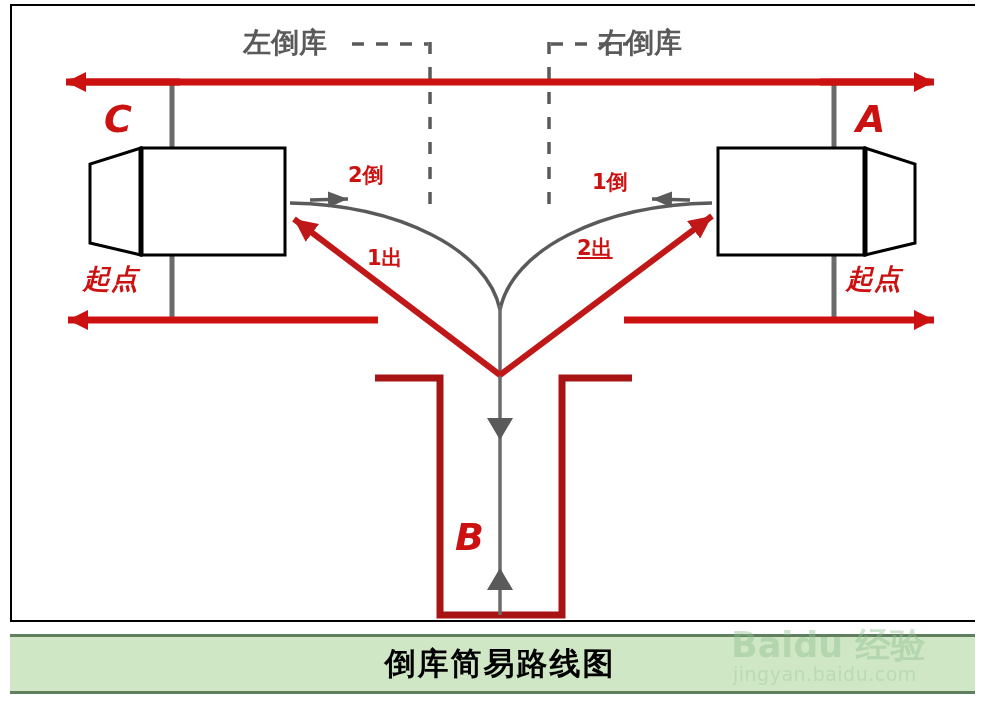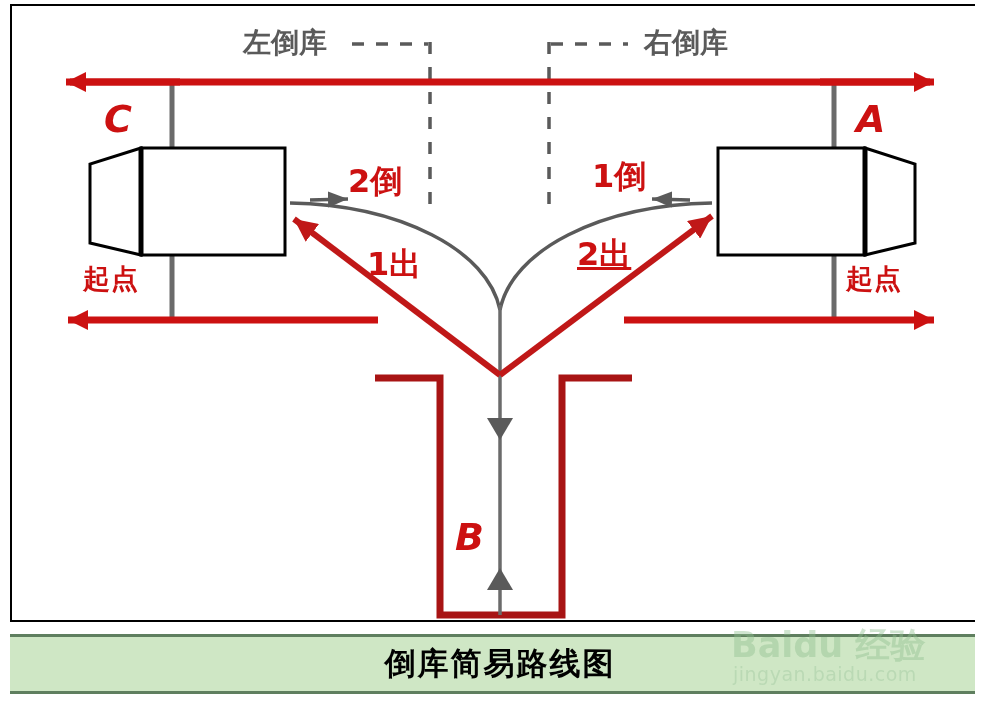--- a/index.html
+++ b/index.html
@@ -40,23 +40,24 @@
     position: absolute;
     color: #cc1111;
     font-weight: bold;
     white-space: nowrap;
     line-height: 1;
     font-family: "DejaVu Sans", "Liberation Sans", sans-serif;
   }
   .lbl-cn {
     font-size: 27px;
     letter-spacing: 1px;
+    font-style: italic;
   }
   .lbl-step {
-    font-size: 32px;
+    font-size: 21px;
   }
   .lbl-letter {
     font-size: 38px;
     font-style: italic;
     font-weight: bold;
   }
   .lbl-dashtitle {
     position: absolute;
     color: #5a5a5a;
     font-size: 28px;
@@ -181,31 +182,31 @@
 
     <line x1="500" y1="305" x2="500" y2="615" stroke="#6b6b6b" stroke-width="3.5"></line>
     <polygon points="487,418 513,418 500,440" fill="#5a5a5a"></polygon>
     <polygon points="487,590 513,590 500,568" fill="#5a5a5a"></polygon>
 
     <line x1="500" y1="375" x2="294" y2="219" stroke="#c01818" stroke-width="6" marker-end="url(#redArrowDiag)"></line>
     <line x1="500" y1="375" x2="712" y2="216" stroke="#c01818" stroke-width="6" marker-end="url(#redArrowDiag)"></line>
   </svg>
 
   <div class="lbl-dashtitle" style="left:243px; top:29px;">左倒库</div>
-  <div class="lbl-dashtitle" style="left:644px; top:29px;">右倒库</div>
+  <div class="lbl-dashtitle" style="left:598px; top:29px;">右倒库</div>
 
   <div class="lbl lbl-letter" style="left:104px; top:100px;">C</div>
   <div class="lbl lbl-letter" style="left:856px; top:100px;">A</div>
   <div class="lbl lbl-letter" style="left:455px; top:518px;">B</div>
 
   <div class="lbl lbl-cn" style="left:83px; top:265px;">起点</div>
   <div class="lbl lbl-cn" style="left:846px; top:265px;">起点</div>
 
   <div class="lbl lbl-step" style="left:348px; top:165px;">2倒</div>
-  <div class="lbl lbl-step" style="left:592px; top:160px;">1倒</div>
+  <div class="lbl lbl-step" style="left:592px; top:172px;">1倒</div>
   <div class="lbl lbl-step" style="left:367px; top:248px;text-align:center;">1出</div>
   <div class="lbl lbl-step" style="left:577px; top:238px;text-decoration:underline;">2出</div>
 
   <div id="caption-bar">
     <span id="caption-text">倒库简易路线图</span>
   </div>
 
   <div id="watermark">
     <div id="watermark-brand">Baidu 经验</div>
     <div id="watermark-url">jingyan.baidu.com</div>

